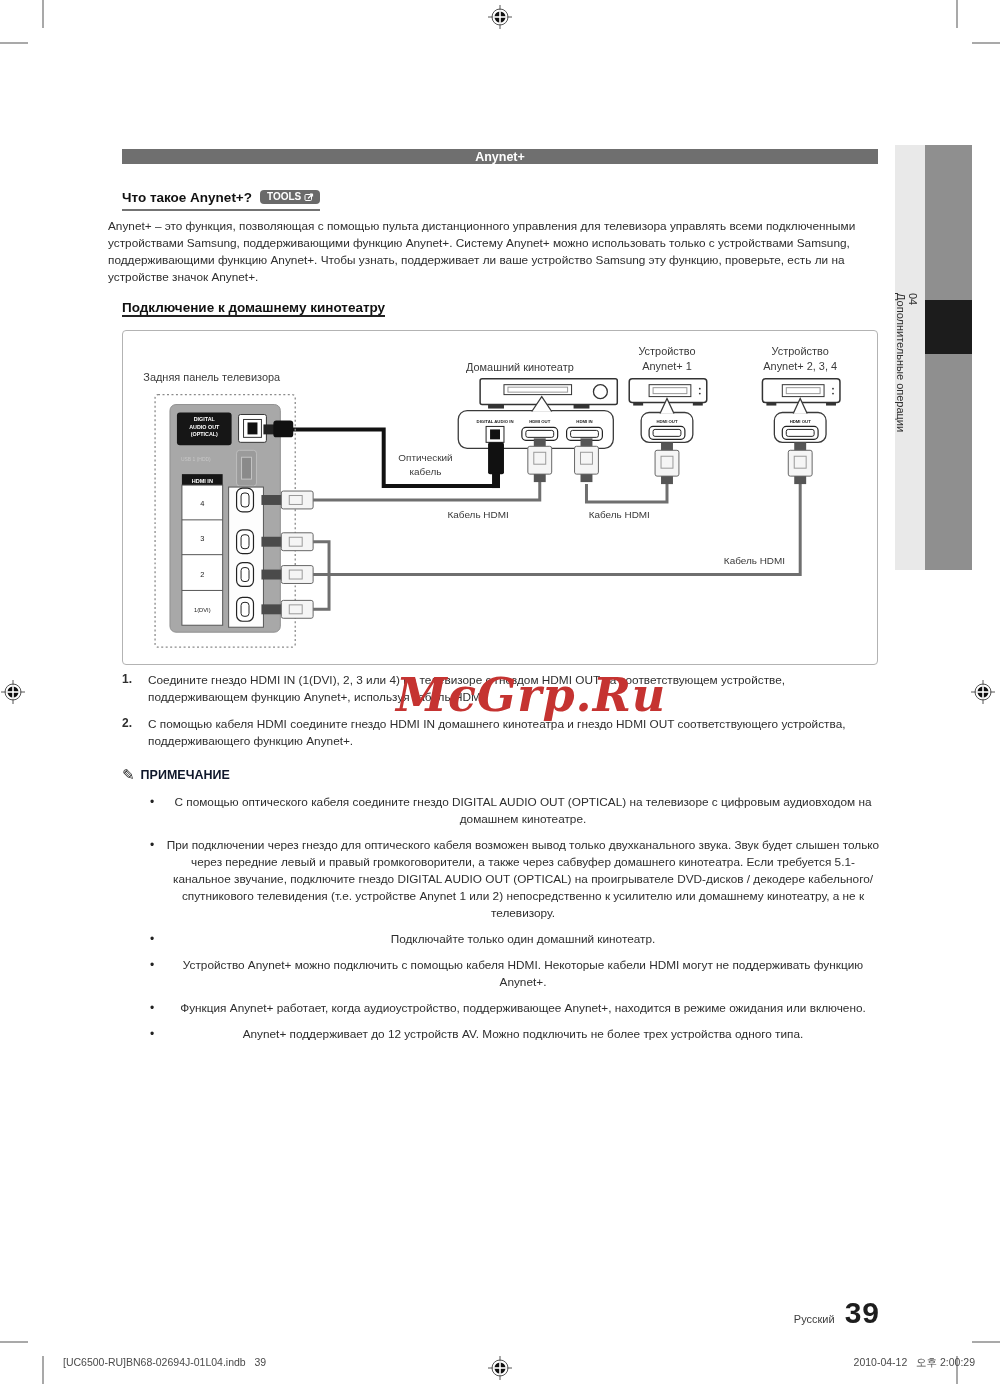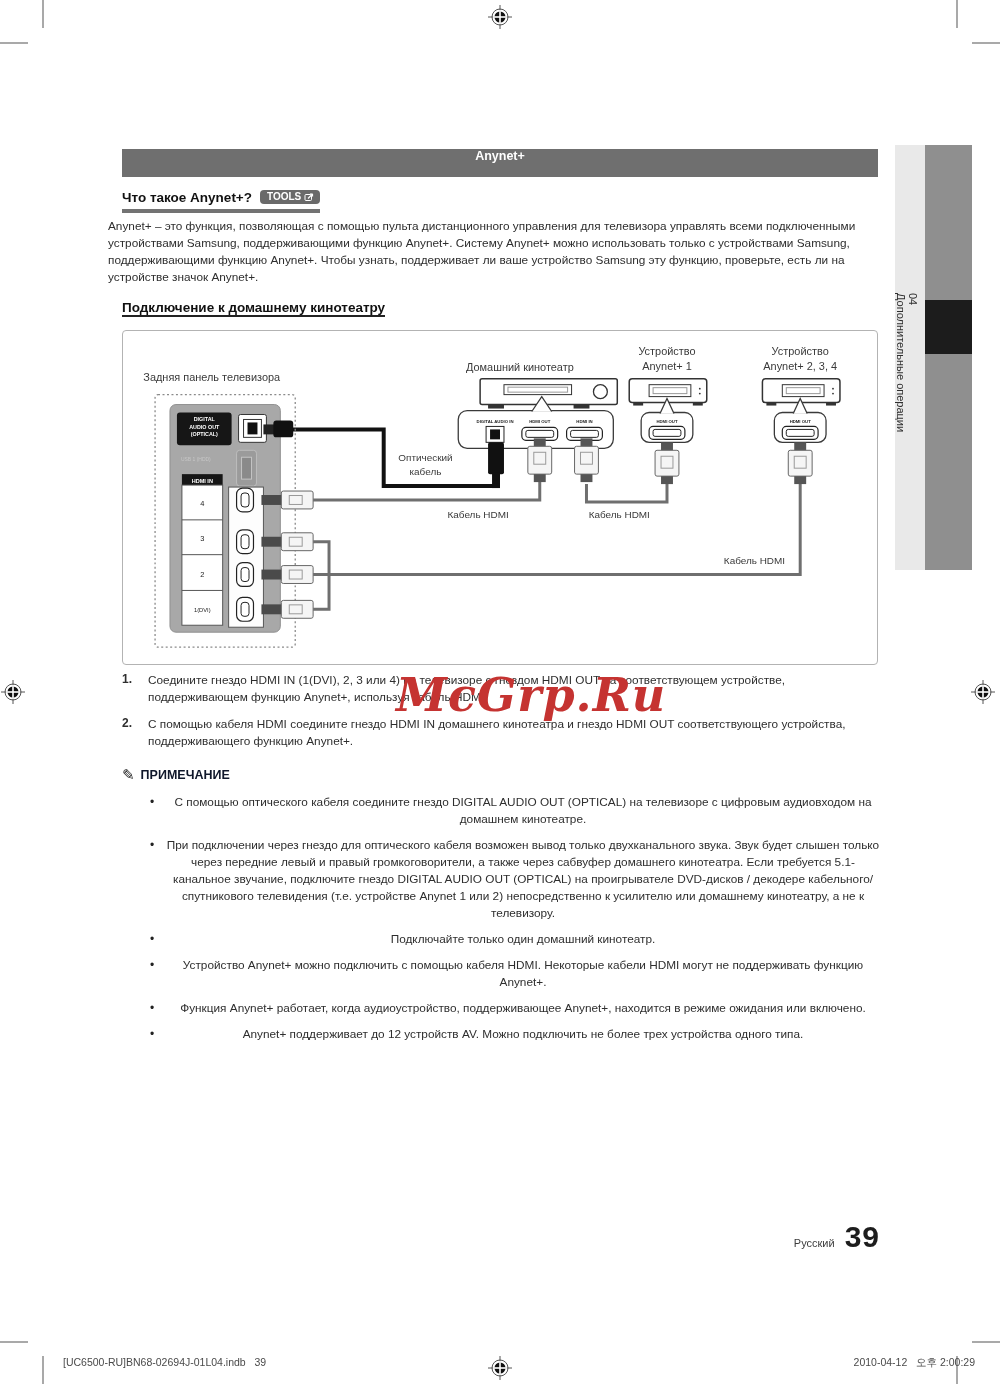--- a/index.html
+++ b/index.html
@@ -2,34 +2,34 @@
 <html><head>
 <meta charset="utf-8">
 <style>
   html,body{margin:0;padding:0;background:#ffffff;}
   .page{position:relative;width:1000px;height:1384px;background:#fff;overflow:hidden;
         font-family:"Liberation Sans","DejaVu Sans",sans-serif;color:#2e2e2e;}
   
   .cropline{position:absolute;background:#a9a9a9;}
   .regmark{position:absolute;width:24px;height:24px;}
   
-  .header-bar{position:absolute;left:122px;top:149px;width:756px;height:28px;background:#6f6f6f;
-      display:flex;align-items:flex-start;justify-content:center;color:#fff;font-size:12.5px;font-weight:bold;}
+  .header-bar{position:absolute;left:122px;top:149px;width:756px;height:15px;background:#6f6f6f;
+      display:flex;align-items:flex-end;justify-content:center;color:#fff;font-size:12.5px;font-weight:bold;}
   
   .tab-light{position:absolute;left:895px;top:145px;width:30px;height:425px;background:#e9e9e9;
       display:flex;align-items:center;padding-top:10px;box-sizing:border-box;}
   .tab-light .vtext{writing-mode:vertical-rl;text-orientation:mixed;font-size:11px;color:#2f2f2f;}
   .tab-light .chapter{margin-bottom:14px;display:block;}
   .tab-dark{position:absolute;left:925px;top:145px;width:47px;height:425px;background:#8f8f8f;}
   .tab-active{position:absolute;left:925px;top:300px;width:47px;height:54px;background:#1c1c1c;}
   
   .h-block{position:absolute;left:122px;}
   .h-title{display:inline-block;font-size:13.5px;font-weight:bold;color:#111;
       border-bottom:2px solid #222;}
-  .h-row{display:flex;align-items:flex-start;gap:8px;border-bottom:4px solid #737373;padding-bottom:4px;}
+  .h-row{display:flex;align-items:flex-start;gap:8px;border-bottom:2px solid #737373;padding-bottom:4px;}
   .h-row .t{font-size:13.5px;font-weight:bold;color:#111;}
   .tools-badge{background:#6a6a6a;color:#fff;font-size:10px;font-weight:bold;border-radius:4px;
       padding:2px 6px 2px 7px;display:inline-flex;align-items:center;gap:3px;line-height:1;}
   
   .para{position:absolute;left:108px;width:756px;font-size:11.8px;line-height:17px;color:#2e2e2e;}
   
   .diagram{position:absolute;left:122px;top:330px;width:756px;height:335px;
       border:1px solid #b3b3b3;border-radius:4px;box-sizing:border-box;}
   .diagram svg{display:block;}
   svg text{font-family:"Liberation Sans","DejaVu Sans",sans-serif;}
@@ -40,21 +40,21 @@
   .step .txt{font-size:11.8px;line-height:17px;}
   .note-head{display:flex;align-items:center;gap:6px;margin:16px 0 10px 0;}
   .note-head .pencil{font-size:15px;color:#222;}
   .note-head .nt{font-size:12.5px;font-weight:bold;color:#0f172a;}
   .bullet{position:relative;padding-left:42px;margin-bottom:9px;font-size:11.8px;line-height:17px;text-align:center;}
   .bullet::before{content:"•";position:absolute;left:28px;top:0;font-size:12px;color:#222;}
   
   .watermark{position:absolute;left:396px;top:668px;font-family:"DejaVu Serif","Liberation Serif",serif;
       font-style:italic;font-weight:bold;font-size:46px;color:#c53331;letter-spacing:1px;z-index:5;}
   
-  .pagenum{position:absolute;left:700px;top:1220px;width:180px;display:flex;align-items:baseline;
+  .pagenum{position:absolute;left:700px;top:1296px;width:180px;display:flex;align-items:baseline;
       justify-content:flex-end;gap:10px;}
   .pagenum .lang{font-size:11px;color:#3c3c3c;}
   .pagenum .num{font-size:30px;font-weight:bold;color:#1d1d1d;letter-spacing:1px;}
   
   .pf-left{position:absolute;left:63px;top:1356px;font-size:10.5px;color:#4a4a4a;white-space:pre;}
   .pf-right{position:absolute;right:25px;top:1356px;font-size:10.5px;color:#4a4a4a;white-space:pre;}
 </style>
 </head>
 <body>
 

